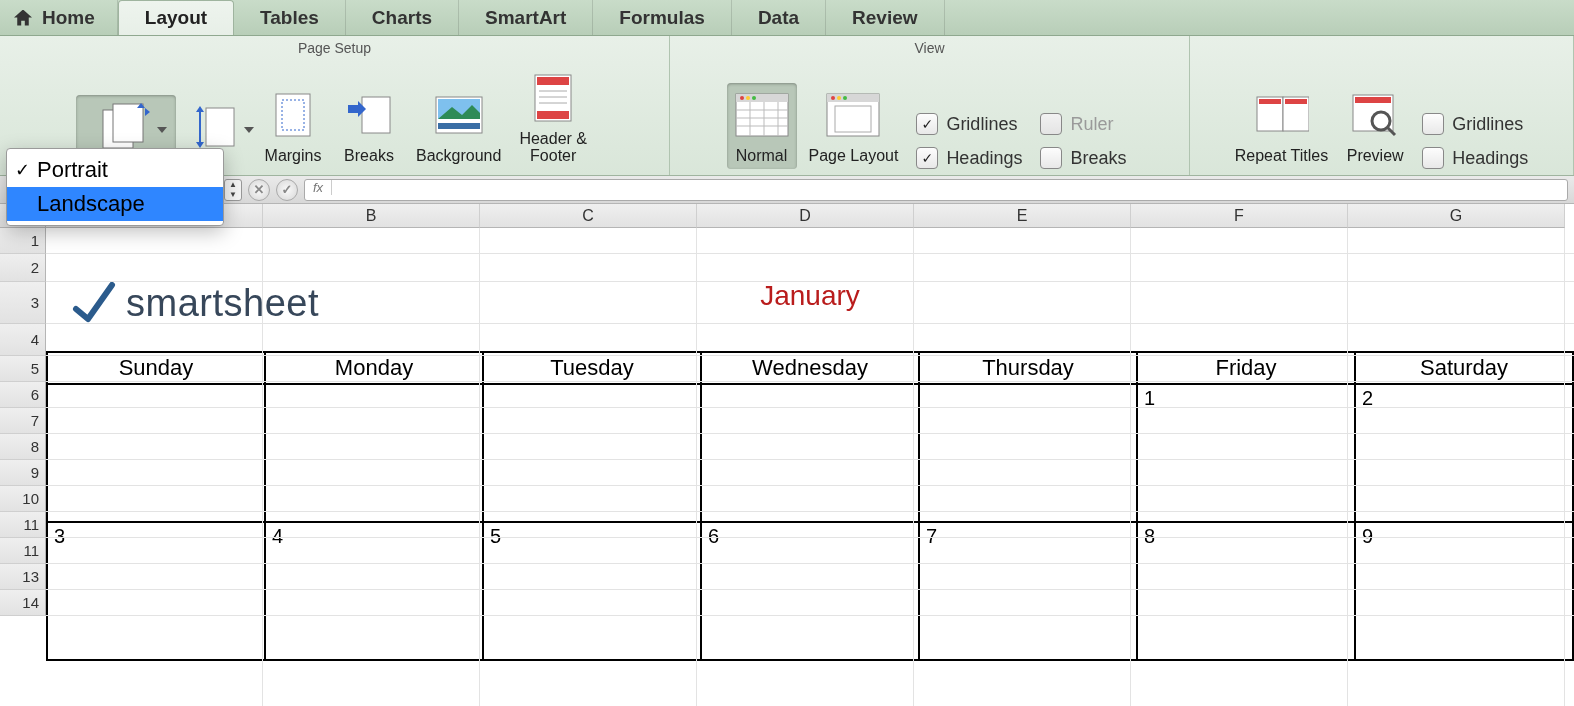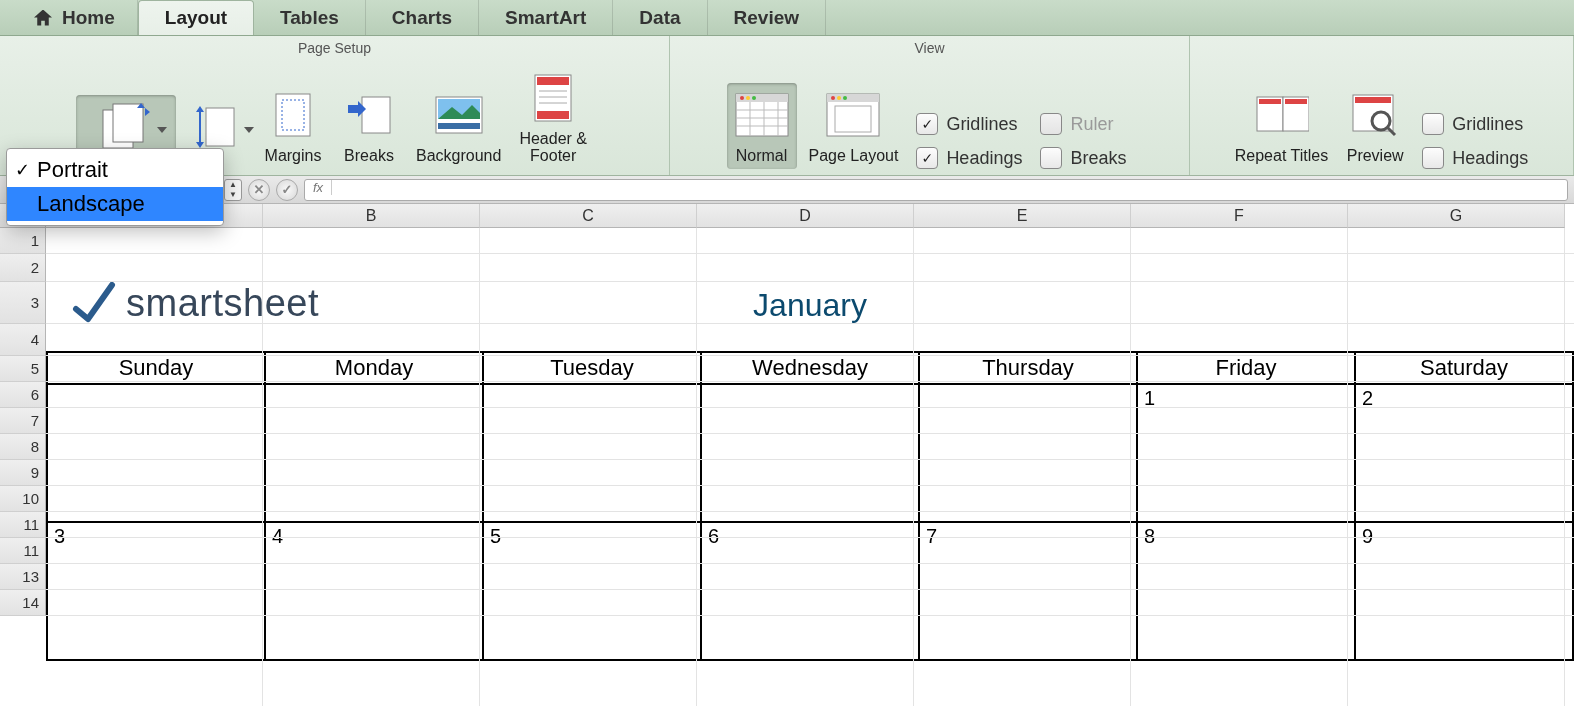--- a/index.html
+++ b/index.html
@@ -11,21 +11,20 @@
     width: 1574px;
     height: 706px;
   }
   
   .ribbon-tabs {
     display: flex;
     align-items: stretch;
     height: 36px;
     background: linear-gradient(#c9dcc9, #b8ceb8);
     border-bottom: 1px solid #8fa88f;
-    padding-left: 20px;
   }
   .ribbon-tab {
     padding: 0 26px;
     display: flex;
     align-items: center;
     font-size: 19px;
     font-weight: 700;
     color: #333;
     cursor: default;
     border-right: 1px solid rgba(0,0,0,0.12);
@@ -165,21 +164,21 @@
     text-align:center;font-size:16px;color:#333;
     display:flex;align-items:center;justify-content:center;
   }
   .cells{position:relative;}
   
   .cal-wrap{position:absolute;left:0;top:0;right:0;}
   .logo-row{height:96px;display:flex;align-items:center;padding-left:24px;}
   .logo-mark{width:48px;height:48px;position:relative;margin-right:8px;}
   .logo-mark svg{width:48px;height:48px;}
   .logo-text{font-size:38px;color:#37475a;letter-spacing:.5px;font-weight:400;}
-  .month-title{position:absolute;left:0;right:0;top:59px;text-align:center;font-size:32px;color:#0c4a6e;}
+  .month-title{position:absolute;left:0;right:0;top:52px;text-align:center;font-size:28px;color:#b91c1c;}
   .cal-table{border-collapse:collapse;width:100%;table-layout:fixed;}
   .cal-table th{
     border:2px solid #000;height:32px;font-size:22px;font-weight:400;
   }
   .cal-table td{
     border:2px solid #000;height:140px;vertical-align:top;font-size:20px;padding:2px 6px;
   }
   
   .gridlines-v, .gridlines-h { position:absolute; background:#e3e3e3; }
 </style>
@@ -195,20 +194,23 @@
       <span>Layout</span>
     </div>
   <div class="ribbon-tab">
       <span>Tables</span>
     </div>
   <div class="ribbon-tab">
       <span>Charts</span>
     </div>
   <div class="ribbon-tab">
       <span>SmartArt</span>
+    </div>
+  <div class="ribbon-tab">
+      <span>Formulas</span>
     </div>
   <div class="ribbon-tab">
       <span>Data</span>
     </div>
   <div class="ribbon-tab">
       <span>Review</span>
     </div>
 </div>
 
 <div class="ribbon-body">

